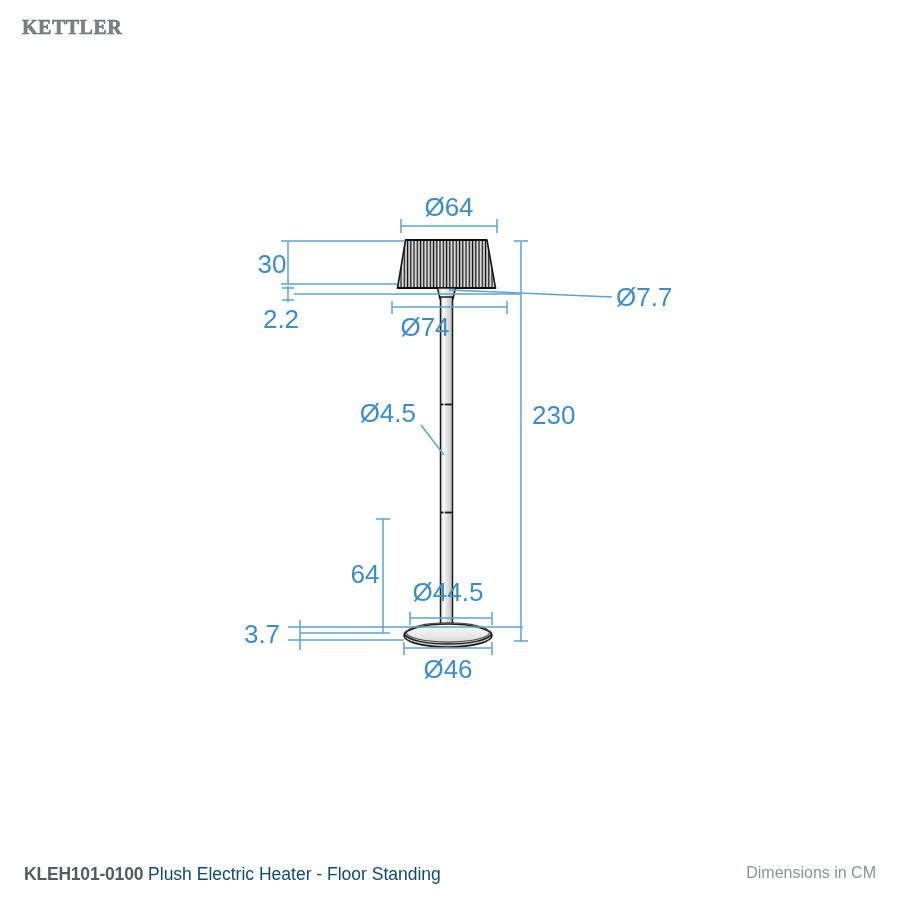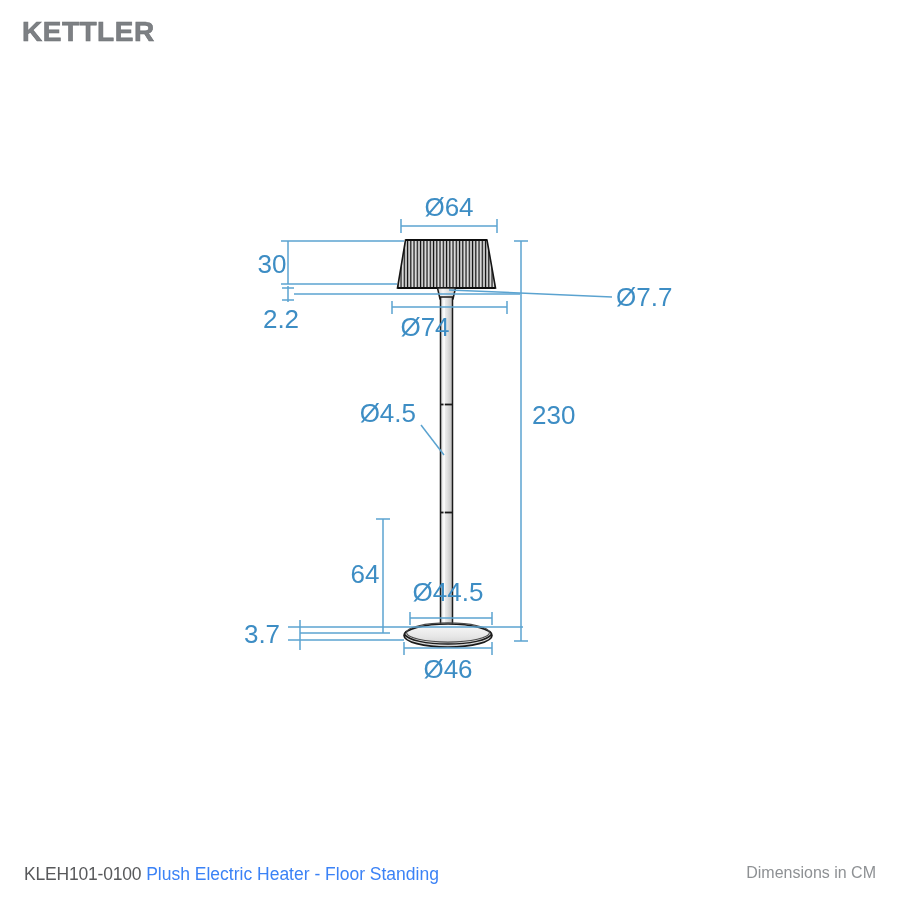--- a/index.html
+++ b/index.html
@@ -17,42 +17,42 @@
   #sheet {
     position: absolute;
     left: 0; top: 0;
     width: 900px;
     height: 900px;
   }
   .brand-logo {
     position: absolute;
     left: 22px;
     top: 16px;
-    font-family: Liberation Sans, sans-serif;
+    font-family: Liberation Serif, serif;
     font-weight: bold;
-    font-size: 28px;
+    font-size: 20px;
     letter-spacing: 0.5px;
     color: #7d8084;
     -webkit-text-stroke: 0.6px #6e7175;
   }
   .footer-left {
     position: absolute;
     left: 24px;
     top: 864px;
     font-size: 17.5px;
     white-space: nowrap;
   }
   .footer-sku {
     color: #58595b;
-    font-weight: normal;
+    font-weight: bold;
     letter-spacing: -0.2px;
     text-align: right;
   }
   .footer-desc {
-    color: #3b82f6;
+    color: #0c4a6e;
     font-weight: normal;
   }
   .footer-right {
     position: absolute;
     right: 24px;
     top: 864px;
     font-size: 16px;
     color: #8e9194;
     white-space: nowrap;
   }

